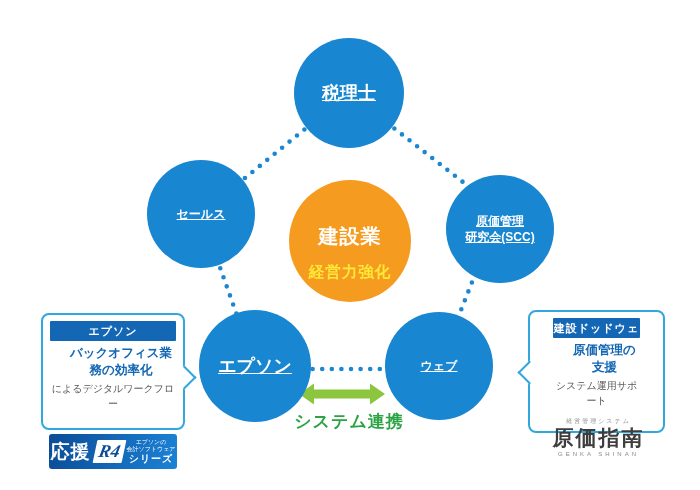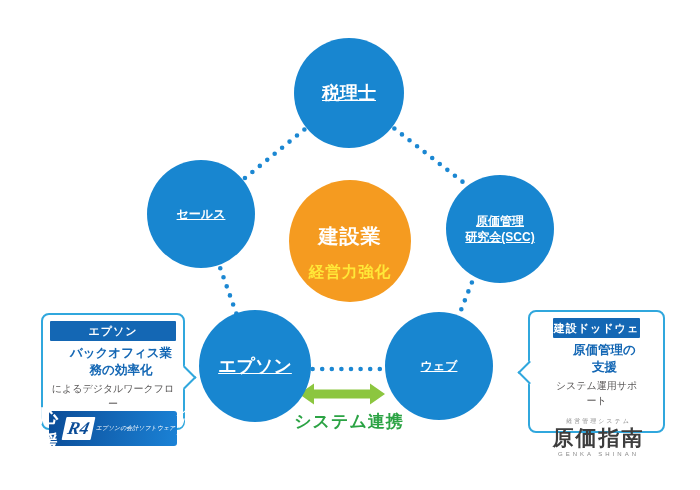--- a/index.html
+++ b/index.html
@@ -47,33 +47,33 @@
   .notch-left{left:-9.5px;top:52px;border-left:2px solid #30a7dd;border-bottom:2px solid #30a7dd;transform:rotate(45deg);}
   .box-header{
     background:#1467b4;color:#fff;font-size:11px;font-weight:bold;
     height:20px;line-height:20px;border-radius:1px;margin:1px 1px 4px 1px;letter-spacing:1px;
   }
   .box-title{color:#1467b4;font-size:12.5px;font-weight:bold;margin:2px 0 3px 16px;}
   .box-desc{color:#595757;font-size:10px;line-height:1.45;}
 
   
   .r4-logo{
-    margin:0 auto 0 auto;width:128px;height:35px;border-radius:3px;
+    margin:23px auto 0 auto;width:128px;height:35px;border-radius:3px;
     background:linear-gradient(100deg,#0b4c97 0%,#1b82d6 100%);
     display:flex;align-items:center;justify-content:center;
   }
   .r4-ouen{color:#fff;font-size:19px;font-weight:bold;letter-spacing:1px;}
   .r4-panel{
     background:#fff;transform:skewX(-12deg);padding:1px 4px;margin:0 3px 0 4px;border-radius:1px;
   }
   .r4-panel span{
     display:inline-block;transform:skewX(0deg);color:#0b4c97;
     font-family:"Liberation Serif","DejaVu Serif",serif;font-style:italic;font-weight:bold;font-size:18px;
   }
-  .r4-right{display:flex;flex-direction:row;align-items:center;line-height:1.15;font-style:italic;}
+  .r4-right{display:flex;flex-direction:column;align-items:center;line-height:1.15;}
   .r4-tag{color:#fff;font-size:6px;white-space:nowrap;}
   .r4-series{color:#fff;font-size:10px;font-weight:bold;letter-spacing:1px;}
 
   
   .gs-logo{margin:8px auto 0 auto;display:flex;align-items:center;justify-content:center;gap:4px;}
   .gs-text{display:flex;flex-direction:column;align-items:center;line-height:1.2;}
   .gs-cat{color:#8a8a8a;font-size:6px;letter-spacing:2px;white-space:nowrap;}
   .gs-name{color:#3d3d3d;font-size:21px;font-weight:bold;letter-spacing:2px;white-space:nowrap;}
   .gs-romaji{color:#8a8a8a;font-size:6px;letter-spacing:3px;white-space:nowrap;}
 </style>

